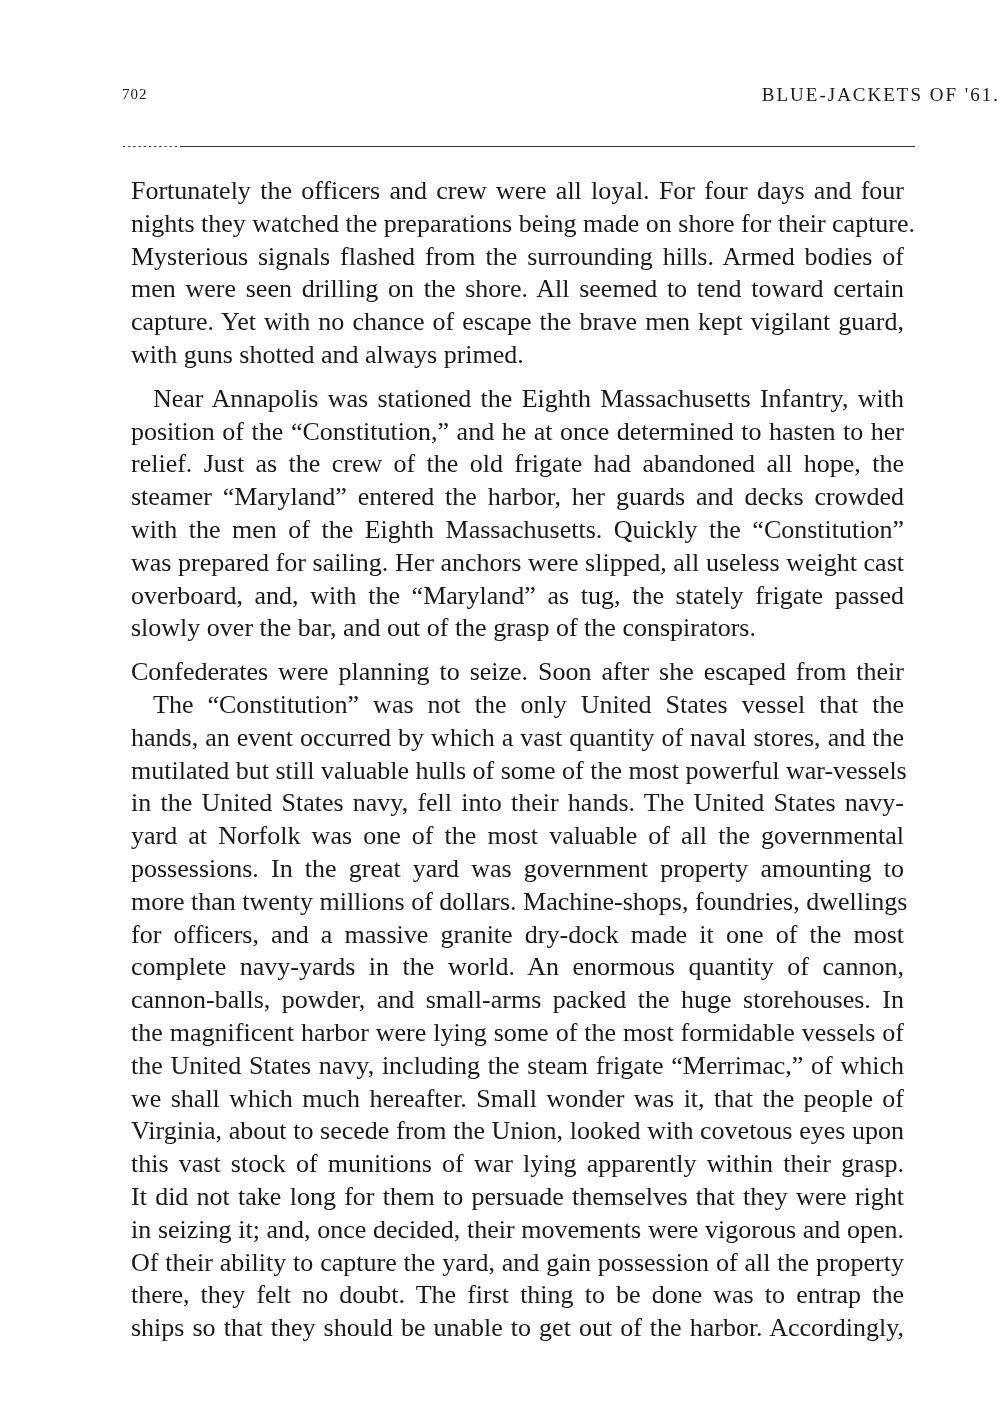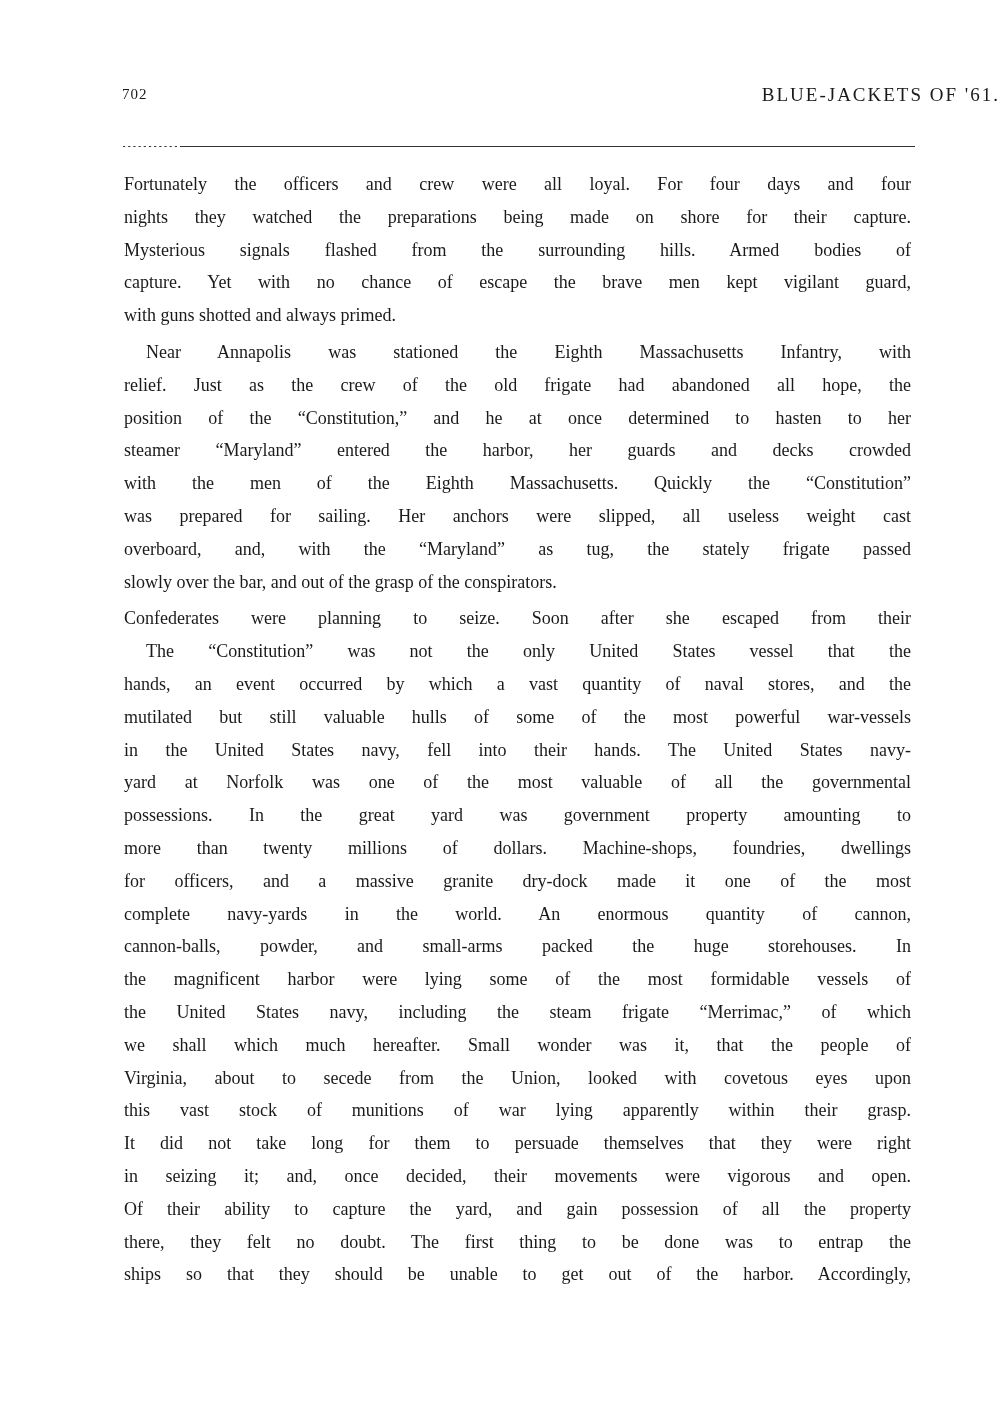--- a/index.html
+++ b/index.html
@@ -6,45 +6,46 @@
   body { width: 1000px; height: 1401px; position: relative; overflow: hidden;
          font-family: "Liberation Serif", "DejaVu Serif", serif; color: #1a1a1a; }
   .page-number { position: absolute; left: 122px; top: 86px; font-size: 15px; letter-spacing: 1px; }
   .running-head { position: absolute; left: 0; width: 1000px; top: 84px; text-align: right;
                   font-size: 19px; letter-spacing: 2px; }
   .rule { position: absolute; left: 120px; width: 795px; top: 146px; height: 0;
           border-top: 1.3px solid #333; }
   .rule::before { content: ""; position: absolute; left: 0; top: -1px; width: 60px;
           border-top: 1px dashed #fff; }
   .body-text { position: absolute; left: 120px; top: 164px; width: 795px; }
-  .para { margin: 4px; font-size: 18px; line-height: 32.8px; text-align: justify;
+  .para { margin: 11px; font-size: 26px; line-height: 32.8px; text-align: justify;
           text-justify: inter-word; }
   .line { display: block; text-align: justify; text-align-last: justify; white-space: nowrap; }
   .line.last { text-align-last: left; }
 </style>
 </head>
 <body>
 
 <div>
   <div class="page-number">702</div>
   <div class="running-head">BLUE-JACKETS OF '61.</div>
   <div class="rule"></div>
 
   <div class="body-text">
     <p class="para">
       <span class="line">Fortunately the officers and crew were all loyal.  For four days and four</span>
       <span class="line">nights they watched the preparations being made on shore for their capture.</span>
       <span class="line">Mysterious signals flashed from the surrounding hills.  Armed bodies of</span>
+      <span class="line">men were seen drilling on the shore.  All seemed to tend toward certain</span>
       <span class="line">capture.  Yet with no chance of escape the brave men kept vigilant guard,</span>
       <span class="line last">with guns shotted and always primed.</span>
     </p>
     <p class="para">
       <span class="line" style="padding-left:22px">Near Annapolis was stationed the Eighth Massachusetts Infantry, with</span>
+      <span class="line">position of the “Constitution,” and he at once determined to hasten to her</span>
       <span class="line">relief.  Just as the crew of the old frigate had abandoned all hope, the</span>
-      <span class="line">position of the “Constitution,” and he at once determined to hasten to her</span>
       <span class="line">steamer “Maryland” entered the harbor, her guards and decks crowded</span>
       <span class="line">with the men of the Eighth Massachusetts.  Quickly the “Constitution”</span>
       <span class="line">was prepared for sailing.  Her anchors were slipped, all useless weight cast</span>
       <span class="line">overboard, and, with the “Maryland” as tug, the stately frigate passed</span>
       <span class="line last">slowly over the bar, and out of the grasp of the conspirators.</span>
     </p>
     <p class="para">
       <span class="line">Confederates were planning to seize.  Soon after she escaped from their</span>
       <span class="line" style="padding-left:22px">The “Constitution” was not the only United States vessel that the</span>
       <span class="line">hands, an event occurred by which a vast quantity of naval stores, and the</span>

